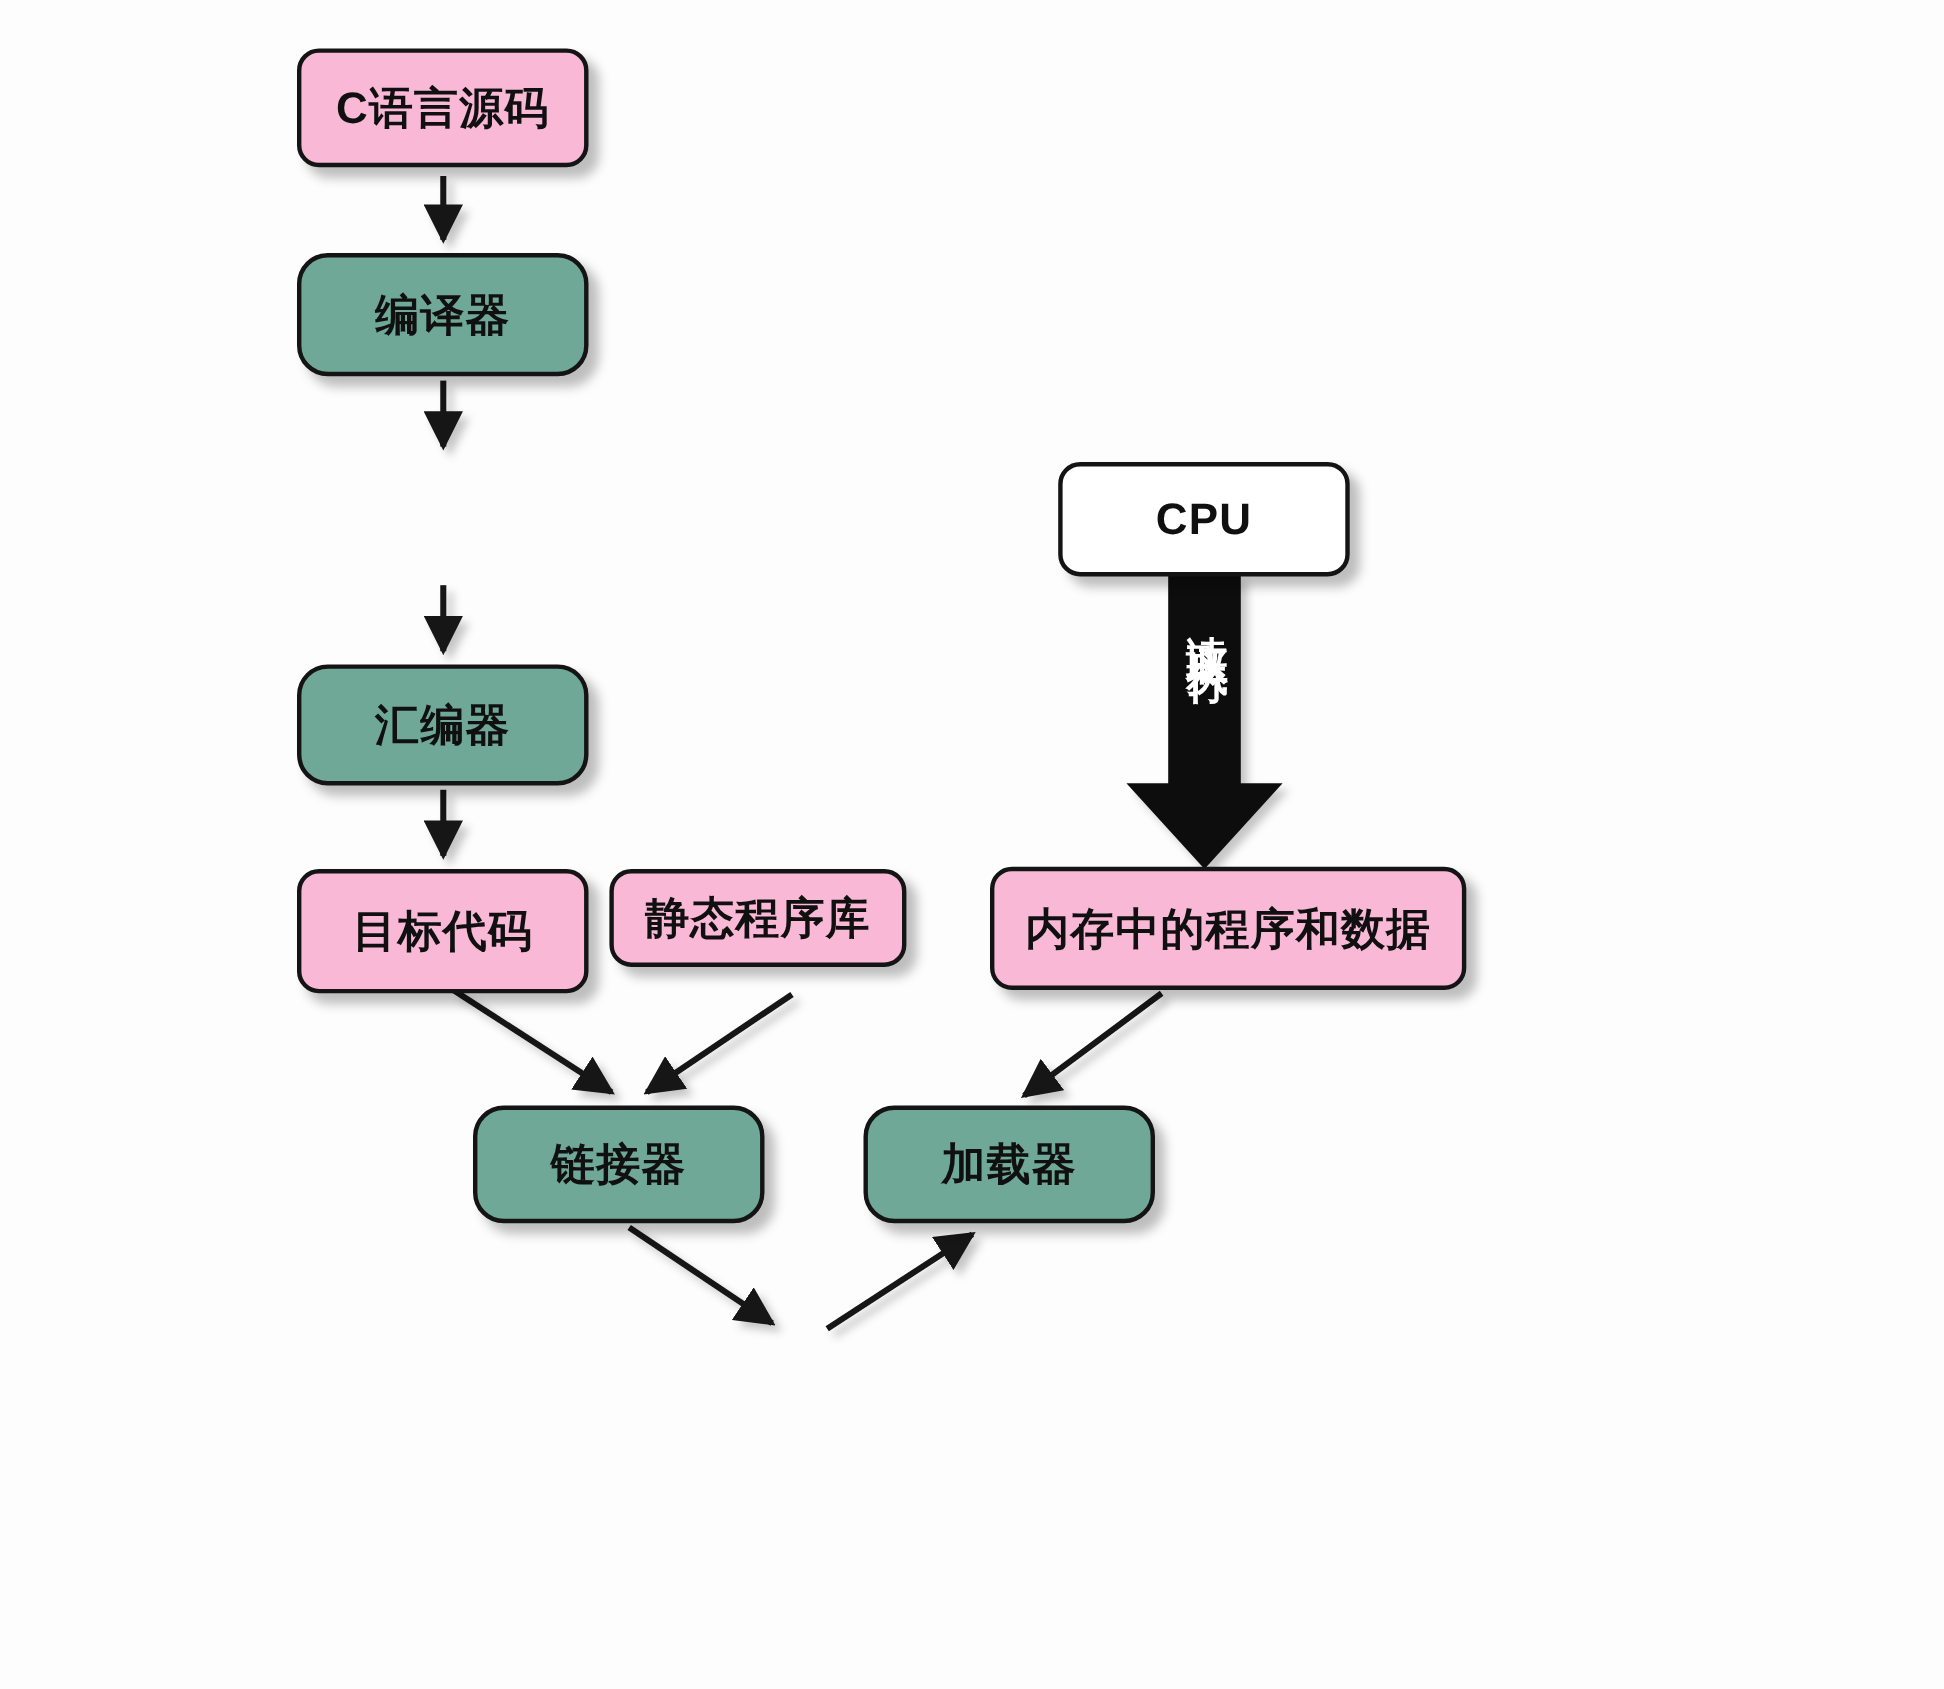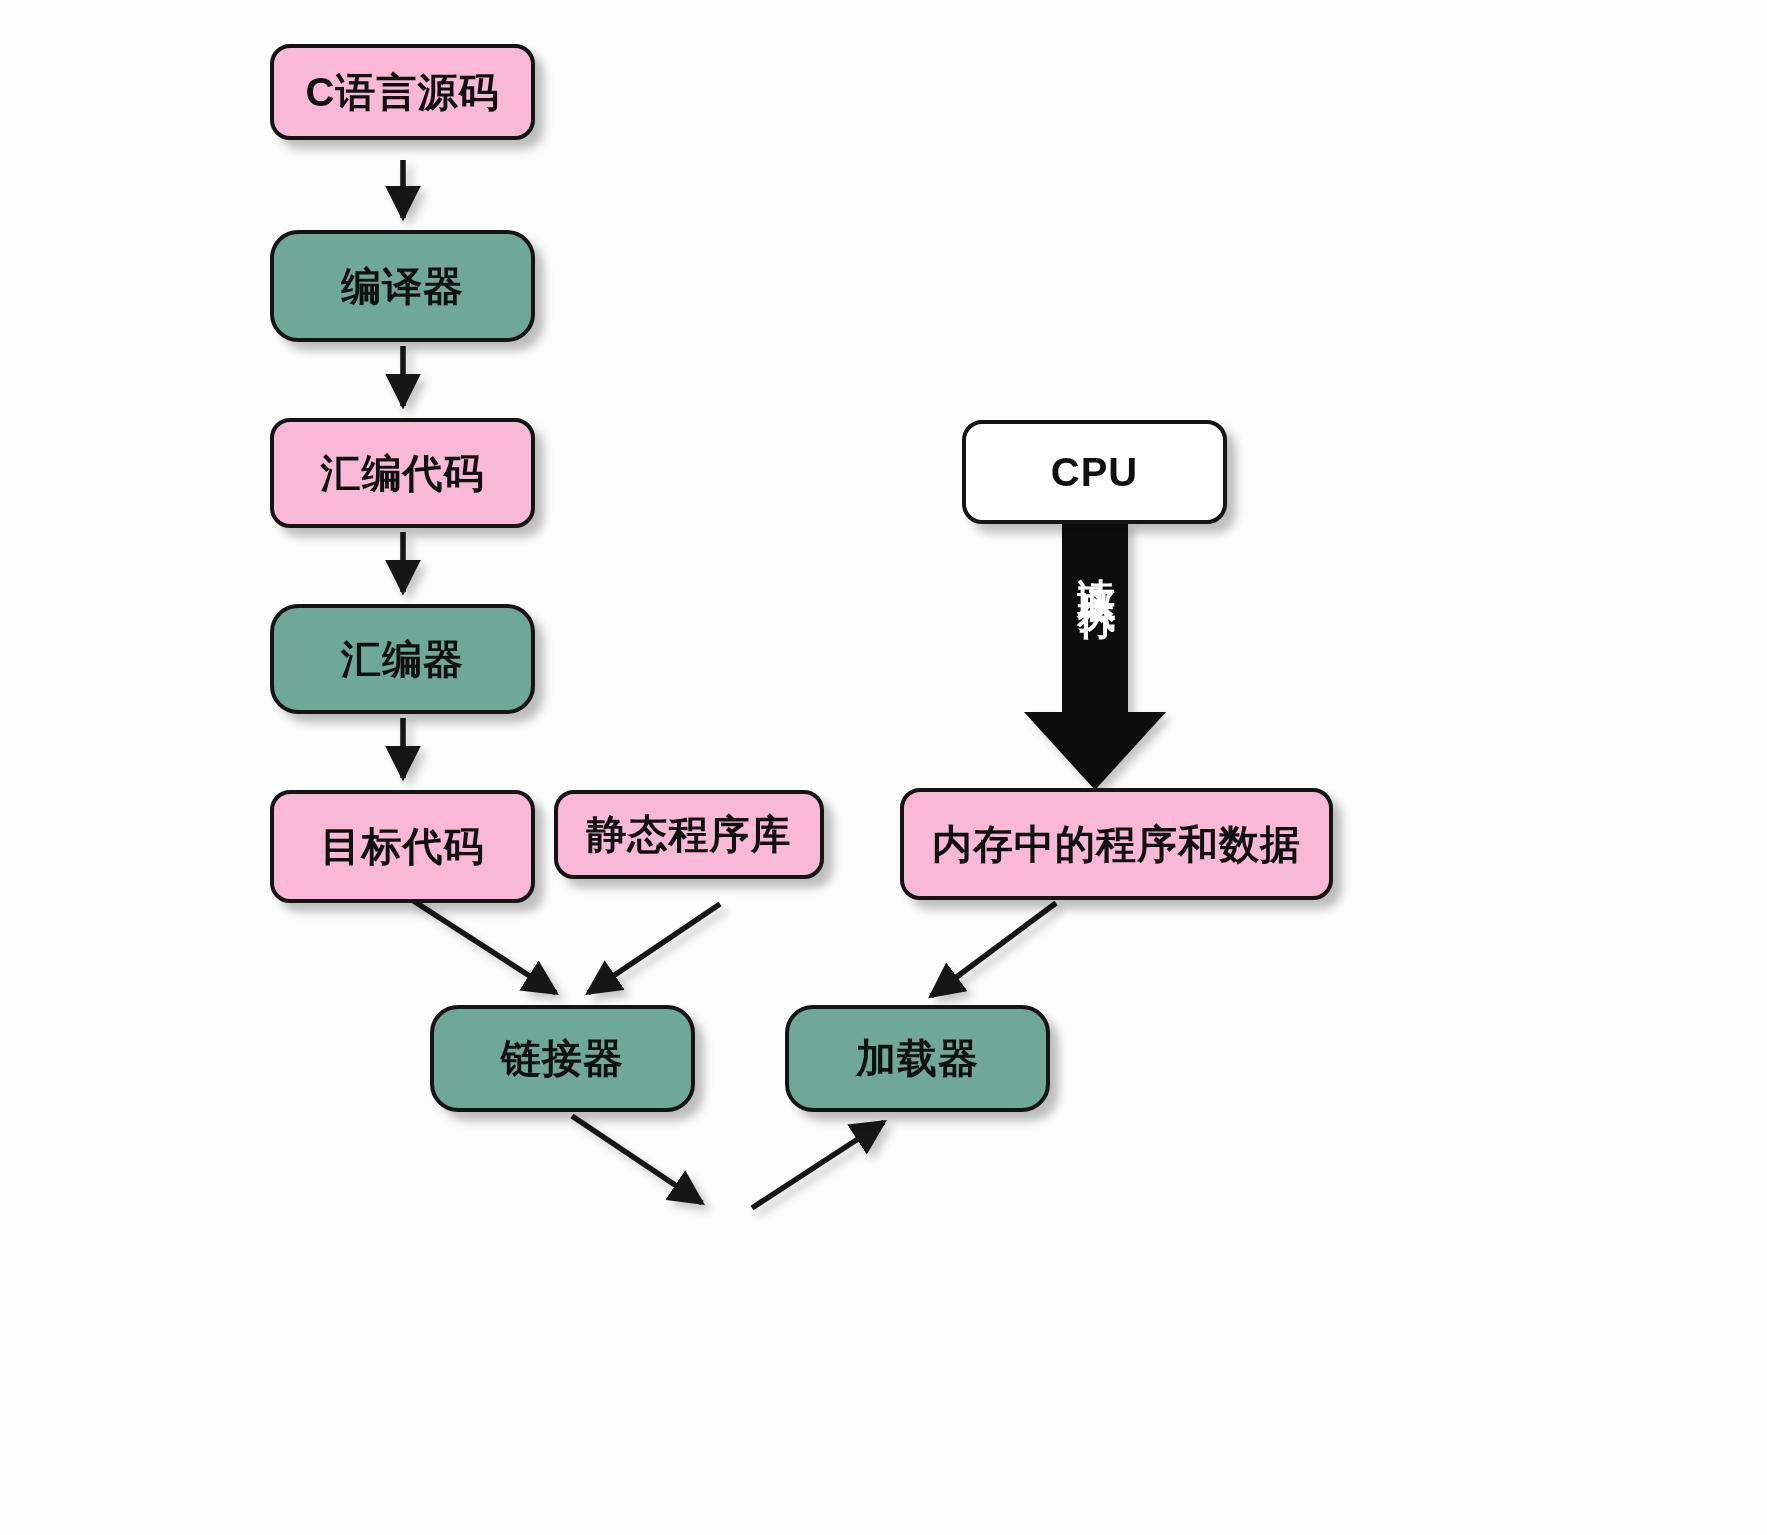--- a/index.html
+++ b/index.html
@@ -83,31 +83,28 @@
       <line x1="1056" y1="903" x2="931" y2="996" marker-end="url(#arrow)"></line>
       <line x1="572" y1="1116" x2="702" y2="1203" marker-end="url(#arrow)"></line>
       <line x1="752" y1="1208" x2="884" y2="1122" marker-end="url(#arrow)"></line>
     </g>
 
     <polygon filter="url(#ashadow)" fill="#0b0b0b" points="1062,523 1128,523 1128,712 1166,712 1095,790 1024,712 1062,712"></polygon>
   </svg>
 
   <div class="cpu-arrow-label">读取执行</div>
 
-  <div class="node pink" style="left:270px;top:44px;width:265px;height:96px">
+  <div class="node pink" style="left:270px;top:44px;width:265px;height:108px">
     <span>C语言源码</span>
   </div>
 
   <div class="node teal" style="left:270px;top:230px;width:265px;height:112px">
     <span>编译器</span>
   </div>
 
-  <div class="node pink" style="left:270px;top:418px;width:265px;height:110px">
-    <span>汇编代码</span>
-  </div>
 
   <div class="node teal" style="left:270px;top:604px;width:265px;height:110px">
     <span>汇编器</span>
   </div>
 
   <div class="node pink" style="left:270px;top:790px;width:265px;height:113px">
     <span>目标代码</span>
   </div>
 
   <div class="node pink" style="left:554px;top:790px;width:270px;height:89px">

